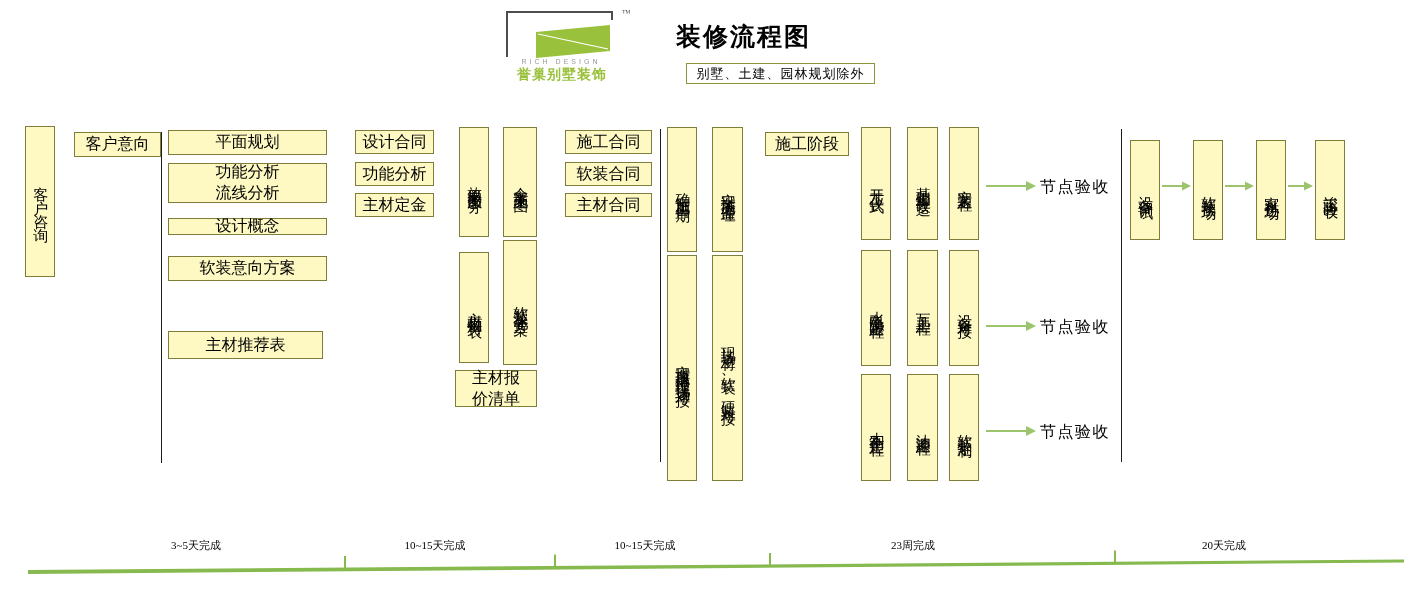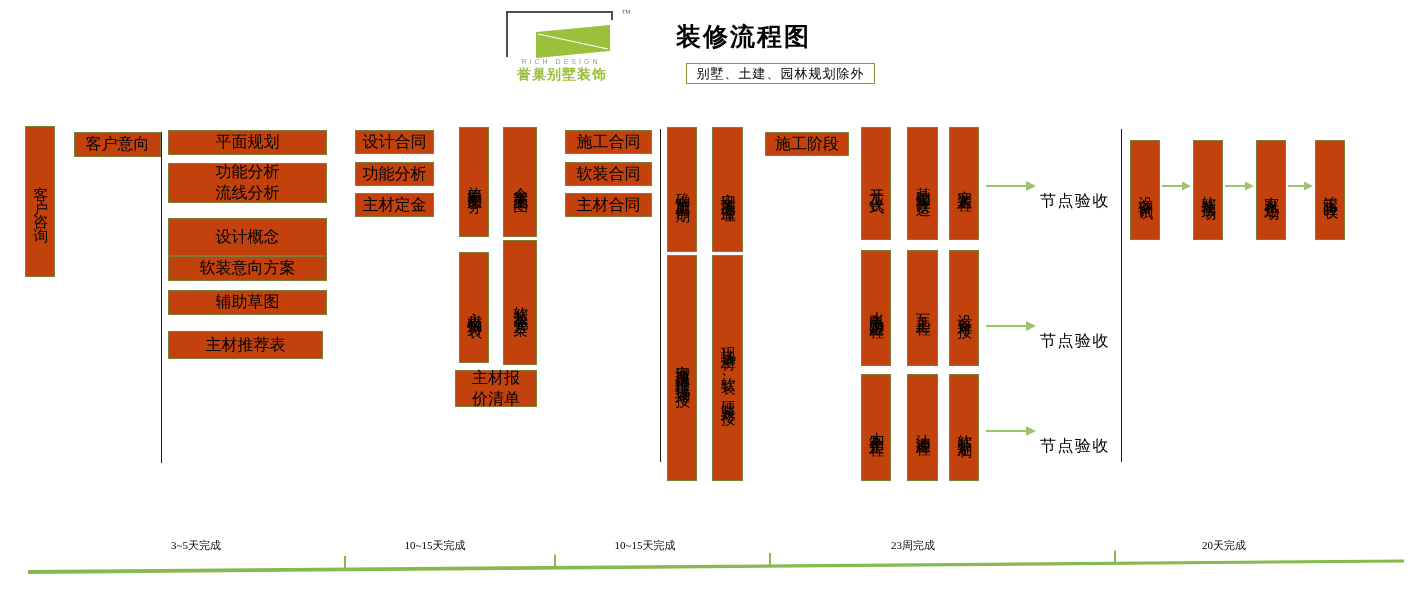--- a/index.html
+++ b/index.html
@@ -1,28 +1,28 @@
 <!DOCTYPE html>
 <html><head>
 <meta charset="utf-8">
 <style>
   * { margin:0; padding:0; box-sizing:border-box; }
   html,body { background:#ffffff; }
   body { font-family:"Liberation Sans", sans-serif; }
   .stage { position:relative; width:1416px; height:598px; background:#fff; overflow:hidden;
            font-family:"Liberation Serif", serif; color:#000; }
   .abs { position:absolute; }
-  .box { position:absolute; border:1px solid #7e7e3a; background:#c2410c;
+  .box { position:absolute; border:1px solid #7e7e3a; background:#fef9c3;
          display:flex; align-items:center; justify-content:center;
          text-align:center; font-size:16px; line-height:1.3; color:#000; }
   .vbox { writing-mode:vertical-rl; text-orientation:upright; letter-spacing:3px; font-size:15px; }
   .two-line { white-space:pre-line; }
   .wrapbox { padding:0 13px; }
   .vline { position:absolute; width:1px; background:#1c1c1c; }
-  .node-label { position:absolute; font-size:16px; letter-spacing:1.5px; color:#000;margin-top:14px; }
+  .node-label { position:absolute; font-size:16px; letter-spacing:1.5px; color:#000; }
   .tl-label { position:absolute; width:150px; text-align:center; font-size:11px; color:#000; }
   .title { position:absolute; left:676px; top:20px; font-size:25px; font-weight:bold;
            letter-spacing:2px; font-family:"Liberation Serif", serif; }
   .subtitle { position:absolute; left:686px; top:63px; width:189px; height:21px;
               border:1px solid #8e943a; display:flex; align-items:center; justify-content:center;
               font-size:13px; letter-spacing:1px; }
   .brand-en { position:absolute; left:500px; top:58px; width:122px; text-align:center;
               font-size:7px; letter-spacing:3px; color:#9a9a9a; font-family:"Liberation Sans", sans-serif; }
   .brand-cn { position:absolute; left:492px; top:66px; width:140px; text-align:center;
               font-size:14px; font-weight:bold; letter-spacing:1px; color:#9ac13c; }
@@ -44,23 +44,22 @@
   <div class="title">装修流程图</div>
   <div class="subtitle">别墅、土建、园林规划除外</div>
 
   <div class="box vbox" style="left:25px;top:126px;width:30px;height:151px;letter-spacing:14px">客户咨询</div>
   <div class="box" style="left:74px;top:132px;width:87px;height:25px">客户意向</div>
   <div class="vline" style="left:161px;top:132px;height:331px"></div>
 
   <div class="box" style="left:168px;top:130px;width:159px;height:25px">平面规划</div>
   <div class="box two-line" style="left:168px;top:163px;width:159px;height:40px">功能分析
 流线分析</div>
-  <div class="box" style="left:168px;top:218px;width:159px;height:38px">设计概念</div>
+  <div class="box" style="left:168px;top:218px;width:159px;height:17px">设计概念</div>
   <div class="box" style="left:168px;top:256px;width:159px;height:25px">软装意向方案</div>
-  <div class="box" style="left:168px;top:290px;width:159px;height:25px">辅助草图</div>
   <div class="box" style="left:168px;top:331px;width:155px;height:28px">主材推荐表</div>
 
   <div class="box" style="left:355px;top:130px;width:79px;height:24px">设计合同</div>
   <div class="box" style="left:355px;top:162px;width:79px;height:24px">功能分析</div>
   <div class="box" style="left:355px;top:193px;width:79px;height:24px">主材定金</div>
 
   <div class="box vbox" style="left:459px;top:127px;width:30px;height:110px">效果图服务</div>
   <div class="box vbox" style="left:503px;top:127px;width:34px;height:110px">全案施工图</div>
   <div class="box vbox" style="left:459px;top:252px;width:30px;height:111px">主材物料表</div>
   <div class="box vbox" style="left:503px;top:240px;width:34px;height:125px">软装深化方案</div>

